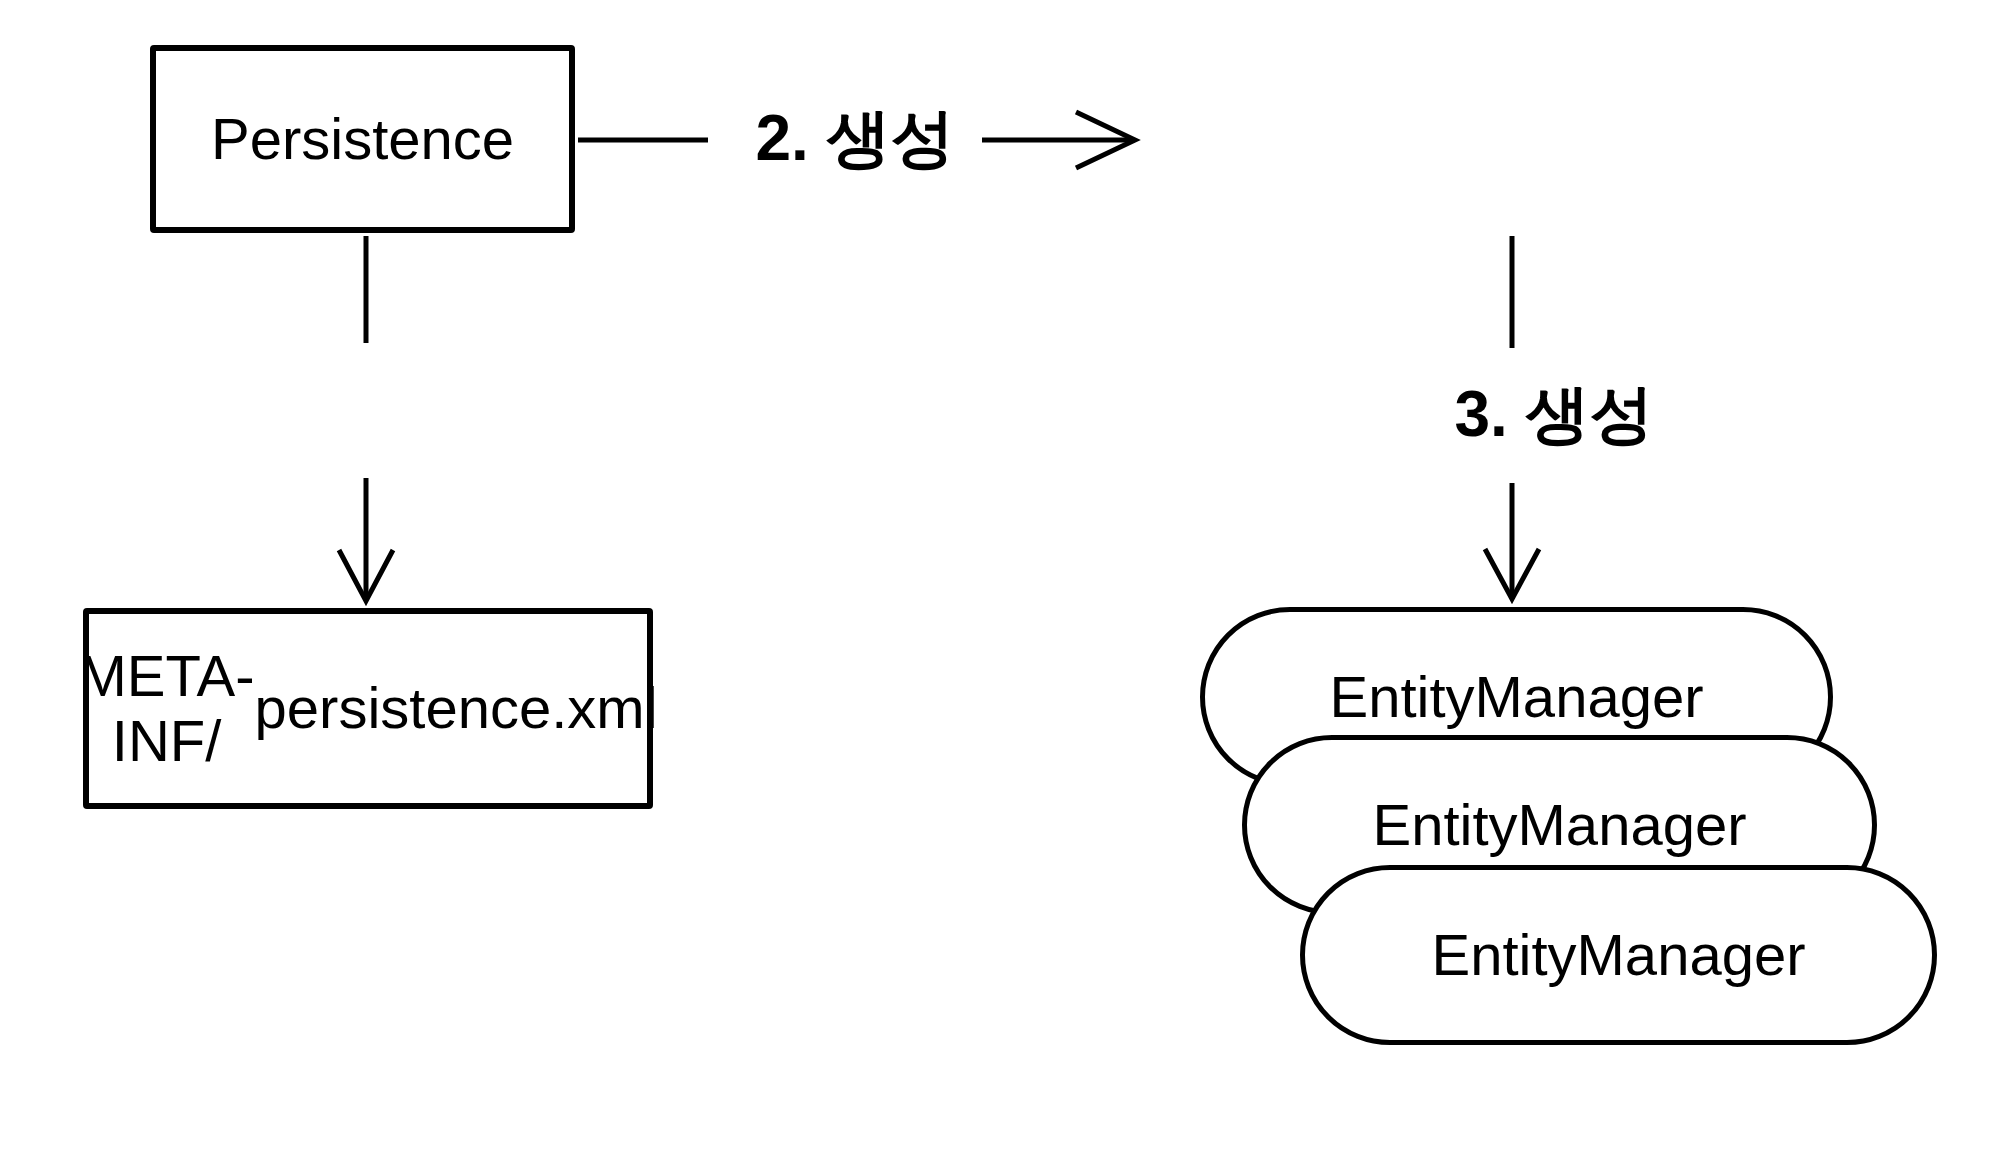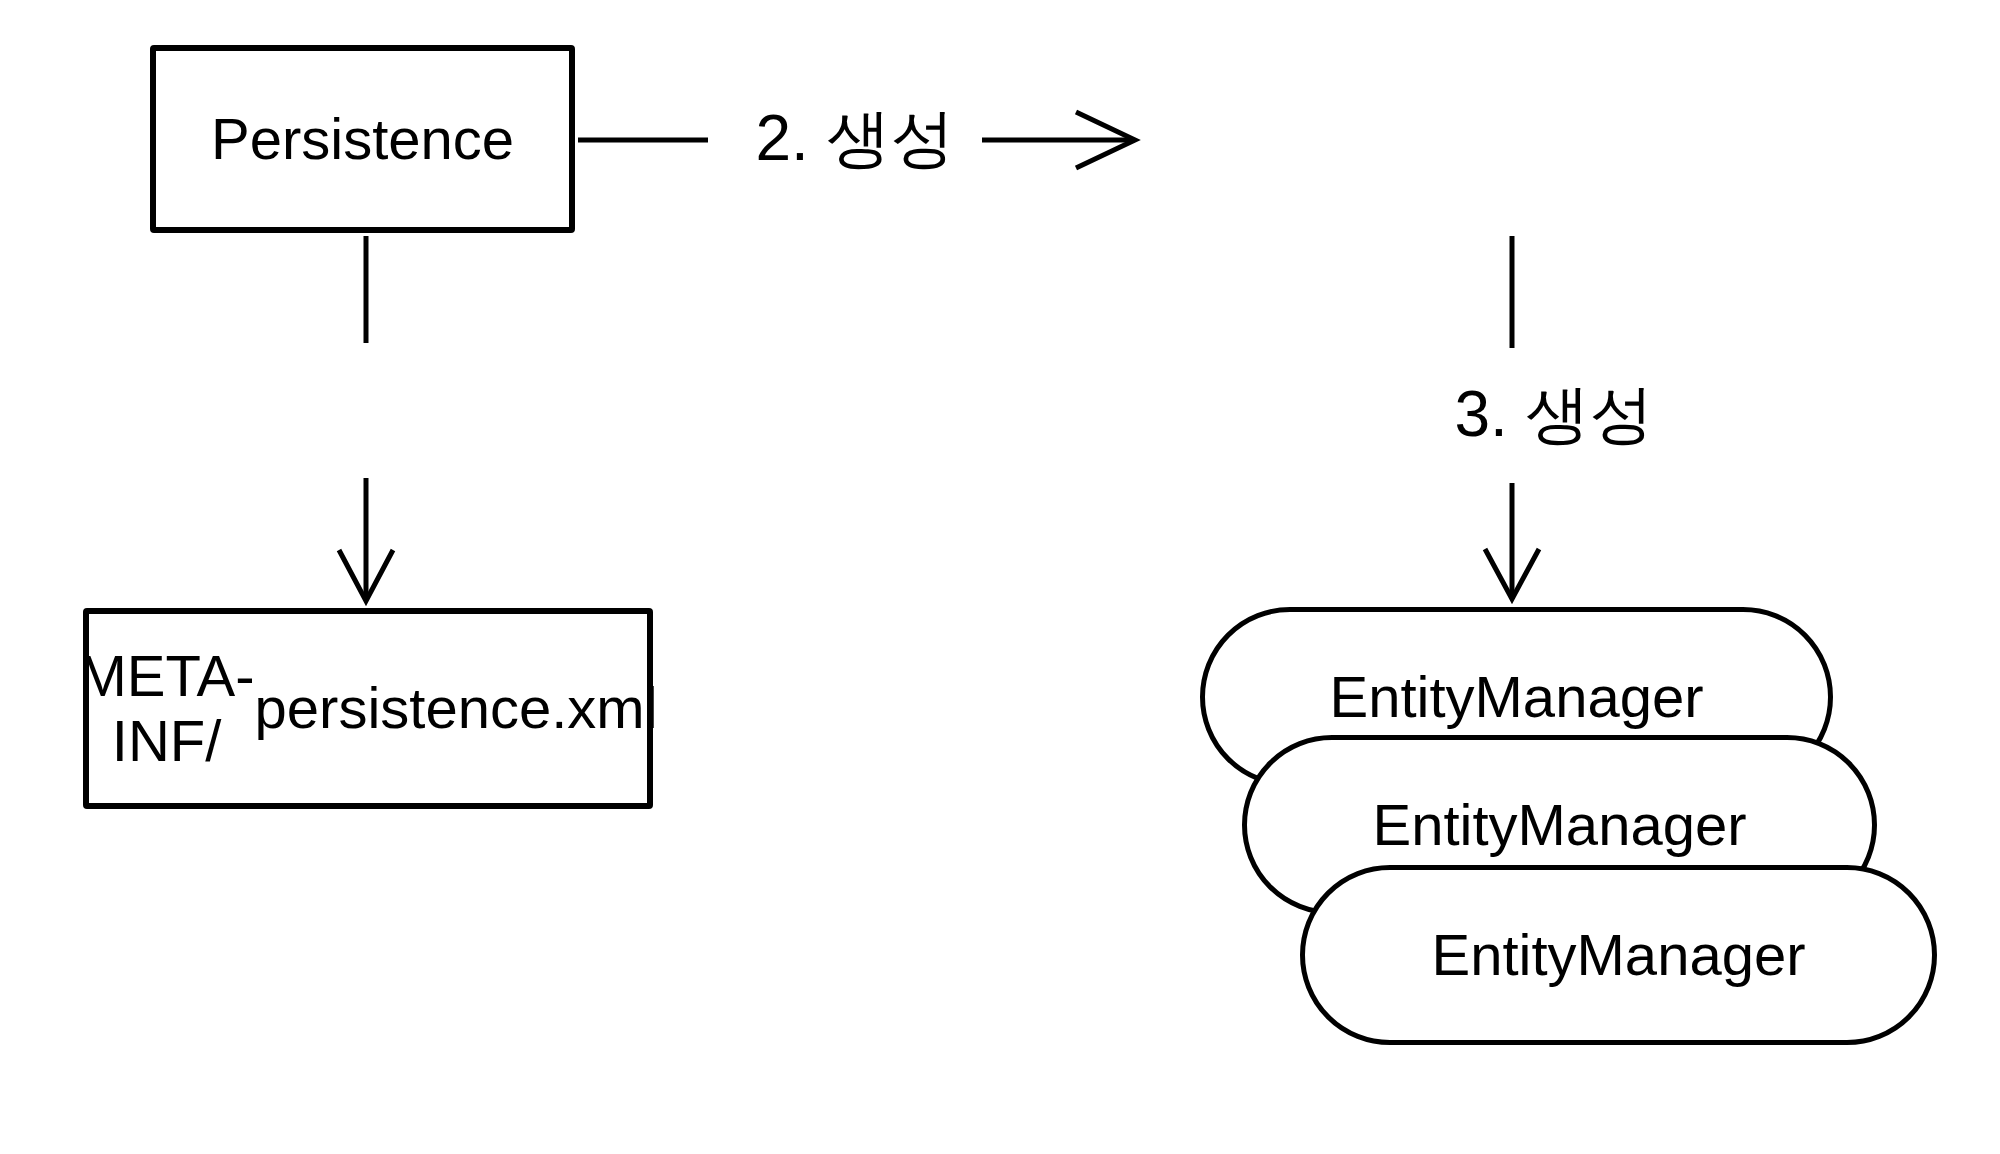--- a/index.html
+++ b/index.html
@@ -52,21 +52,21 @@
 
   .em1 { left: 1200px; top: 607px; width: 633px; height: 180px; z-index: 1; }
   .em2 { left: 1242px; top: 735px; width: 635px; height: 180px; z-index: 2; }
   .em3 { left: 1300px; top: 865px; width: 637px; height: 180px; z-index: 3; }
 
   .edge-label {
     position: absolute;
     transform: translate(-50%, -50%);
     white-space: nowrap;
     font-size: 64px;
-    font-weight: 400;
+    font-weight: 700;
     color: #000000;
     text-align: center;
   }
   .label-step1 { left: 366px;  top: 408px; }
   .label-step2 { left: 855px;  top: 138px; }
   .label-step3 { left: 1511px; top: 414px; margin-left: 43px; }
 </style>
 </head>
 <body>
 

